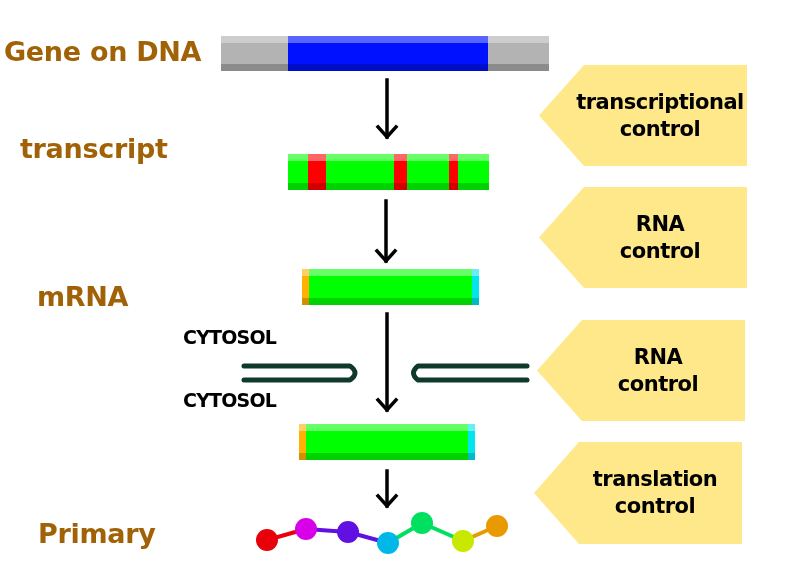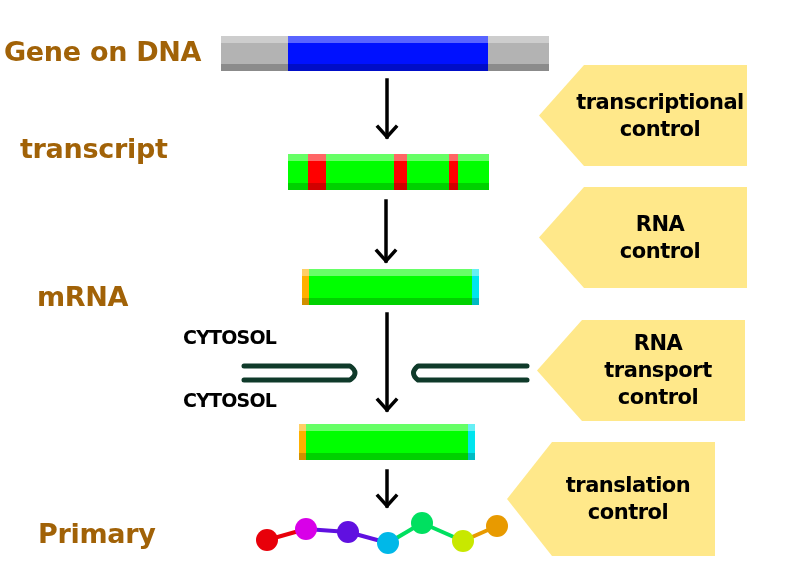--- a/index.html
+++ b/index.html
@@ -106,19 +106,18 @@
 <div class="tag" style="left:539px; top:65px; height:101px;">
   <span>transcriptional</span>
   <span>control</span>
 </div>
 <div class="tag" style="left:539px; top:187px; height:101px;">
   <span>RNA</span>
   <span>control</span>
 </div>
 <div class="tag" style="left:537px; top:320px; height:101px;">
   <span>RNA</span>
-  <span>transport</span>
   <span>control</span>
 </div>
-<div class="tag" style="left:507px; top:442px; height:114px;">
+<div class="tag" style="left:534px; top:442px; height:102px;">
   <span>translation</span>
   <span>control</span>
 </div>
 
 </body></html>

